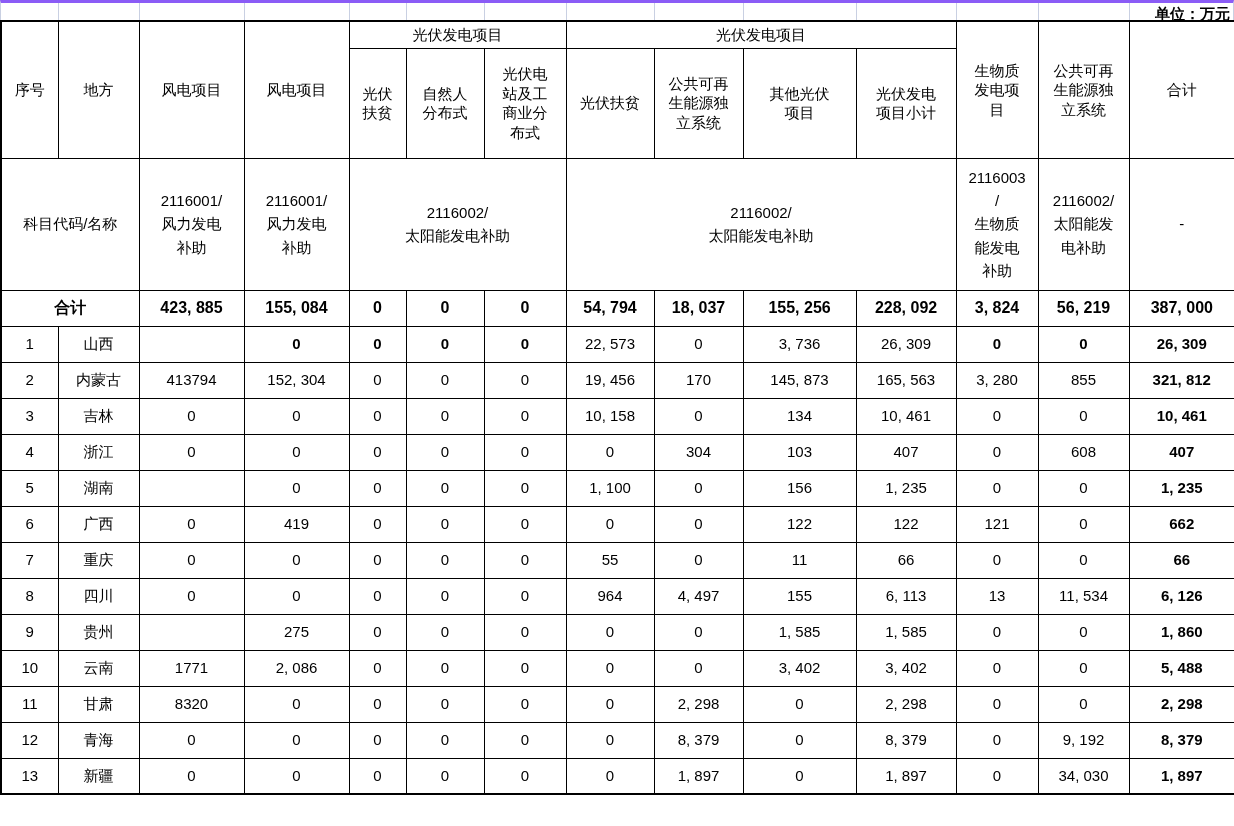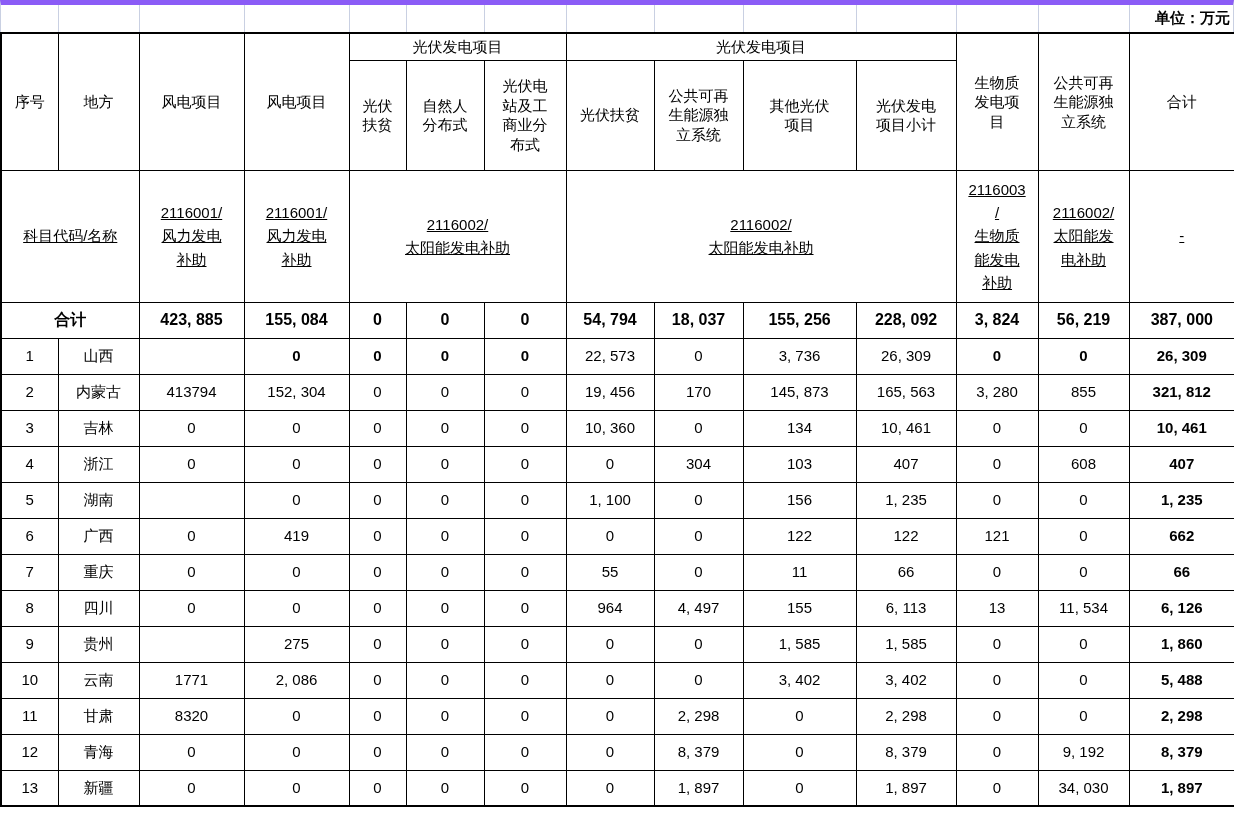--- a/index.html
+++ b/index.html
@@ -17,25 +17,26 @@
     height: 27px;
     border: 1px solid #c9d0e2;
     border-bottom: none;
     display: flex; align-items: center; justify-content: center;
     font-size: 17px; font-weight: bold;
     letter-spacing: 0.5px;
   }
 
   
   .unit-row {
-    height: 32px;
+    height: 20px;
     position: relative;
-    border-top: 5px solid #8b5cf6;
+    border-top: 3px solid #8b5cf6;
     border-left: 1px solid #c9d0e2;
     border-right: 1px solid #c9d0e2;
+    font-family: Liberation Mono, monospace;
   }
   .gl { position: absolute; top: 0; bottom: 0; width: 1px; background: #c9d0e2; }
   .unit-text {
     position: absolute; right: 3px; top: 0;
     line-height: 25px; font-size: 15px; font-weight: bold;
   }
 
   table {
     border-collapse: collapse;
     table-layout: fixed;
@@ -49,21 +50,21 @@
     white-space: pre-line;
     font-weight: normal;
     font-size: 15px;
     line-height: 1.3;
     padding: 0 2px;
     overflow: hidden;
   }
   tr.h1  { height: 27px; }
   tr.h2  { height: 110px; }
   tr.subject { height: 132px; }
-  tr.subject td { line-height: 1.55; text-decoration: underline; }
+  tr.subject td { line-height: 1.55; }
   tr.total { height: 36px; }
   tr.total td { font-weight: bold; font-size: 16px; }
   tr.data { height: 36px; }
   tr.data td:last-child { font-weight: bold; }
   td.b { font-weight: bold; }
 </style>
 </head>
 <body>
 
 <div class="sheet">
@@ -207,21 +208,21 @@
         <td>321, 812</td>
       </tr>
       <tr class="data">
         <td>3</td>
         <td>吉林</td>
         <td>0</td>
         <td>0</td>
         <td>0</td>
         <td>0</td>
         <td>0</td>
-        <td>10, 360</td>
+        <td>10, 158</td>
         <td>0</td>
         <td>134</td>
         <td>10, 461</td>
         <td>0</td>
         <td>0</td>
         <td>10, 461</td>
       </tr>
       <tr class="data">
         <td>4</td>
         <td>浙江</td>

